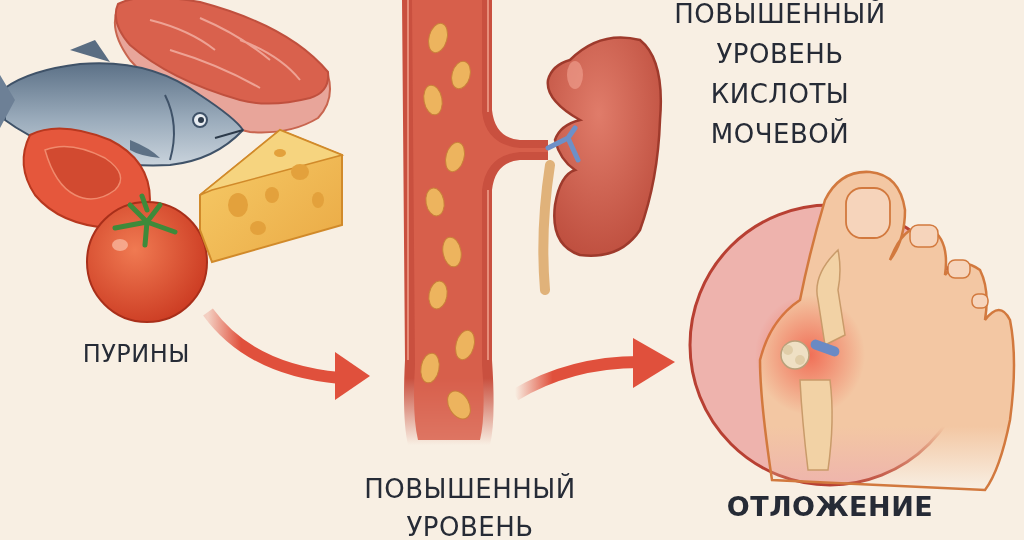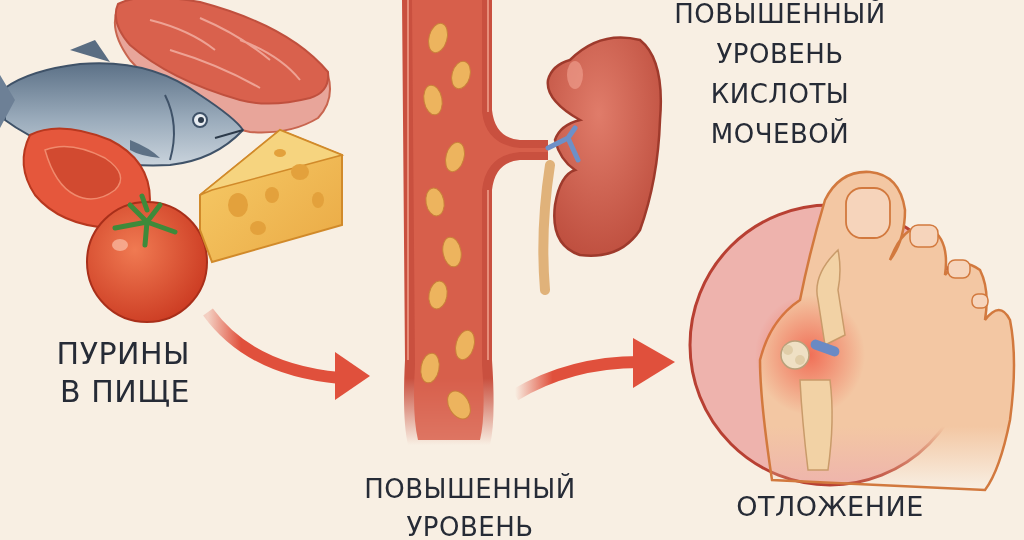--- a/index.html
+++ b/index.html
@@ -8,24 +8,24 @@
       background: #f8efe3;
       font-family: "DejaVu Sans", sans-serif;
     }
     .canvas { position: absolute; left: 0; top: 0; width: 1024px; height: 540px; }
     .label {
       position: absolute; color: #262b36; font-weight: normal;
       font-size: 27px; letter-spacing: 0.5px; line-height: 38px;
       text-align: center; font-family: "DejaVu Sans", sans-serif;
     }
     .label span { display: block; }
-    #lbl-purines { left: 40px; top: 335px; width: 150px; text-align: right; font-size: 30px; }
+    #lbl-purines { left: 40px; top: 335px; width: 150px; text-align: right; font-size: 24px; }
     #lbl-blood { left: 330px; top: 470px; width: 280px; font-size: 26px; }
     #lbl-uric { left: 640px; top: 0px; width: 280px; font-size: 26px; line-height: 40px; top: -6px; }
-    #lbl-deposit { left: 700px; top: 488px; width: 260px; font-size: 27px; }
+    #lbl-deposit { left: 700px; top: 488px; width: 260px; font-size: 27px; font-weight: bold; }
   </style>
 </head>
 <body>
 
 <svg class="canvas" viewBox="0 0 1024 540" xmlns="http://www.w3.org/2000/svg">
   <defs>
     <radialGradient id="tomGrad" cx="0.4" cy="0.4" r="0.7">
       <stop offset="0" stop-color="#f07a52"></stop>
       <stop offset="1" stop-color="#c9371f"></stop>
     </radialGradient>
@@ -159,21 +159,20 @@
       <circle cx="795" cy="355" r="14" fill="#efe0c4" stroke="#b9a07a" stroke-width="1.5"></circle>
       <circle cx="788" cy="350" r="5" fill="#e0cda8"></circle>
       <circle cx="800" cy="360" r="5" fill="#e0cda8"></circle>
       <rect x="810" y="343" width="30" height="10" rx="5" fill="#6a8ac4" transform="rotate(20 825 348)"></rect>
     </g>
   </g>
 </svg>
 
 <div class="label" id="lbl-purines">
   <span>ПУРИНЫ</span>
-  <span>В ПИЩЕ</span>
 </div>
 
 <div class="label" id="lbl-blood">
   <span>ПОВЫШЕННЫЙ</span>
   <span>УРОВЕНЬ</span>
 </div>
 
 <div class="label" id="lbl-uric">
   <span>ПОВЫШЕННЫЙ</span>
   <span>УРОВЕНЬ</span>

